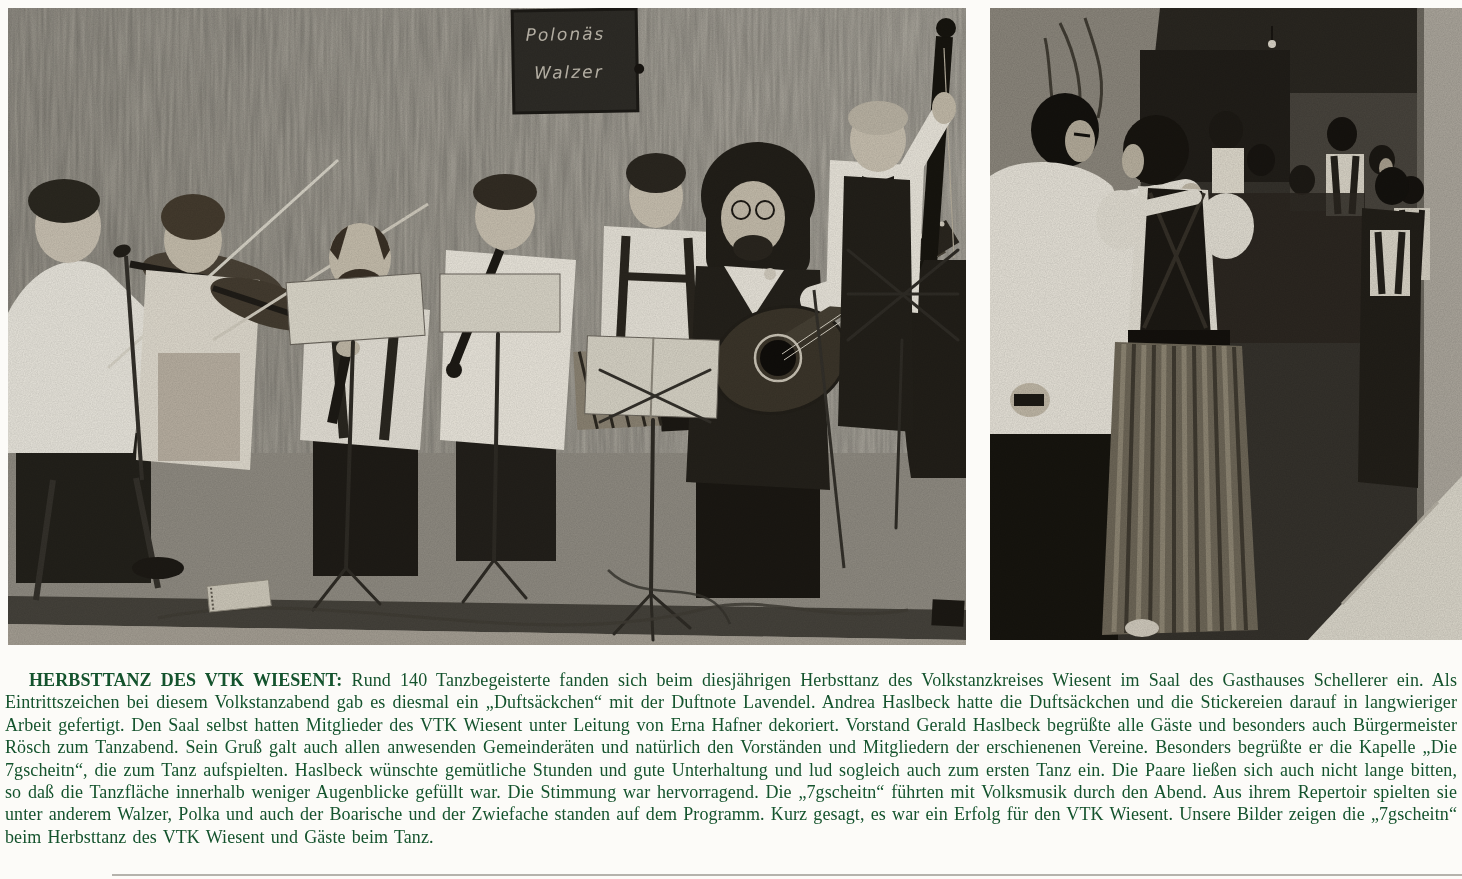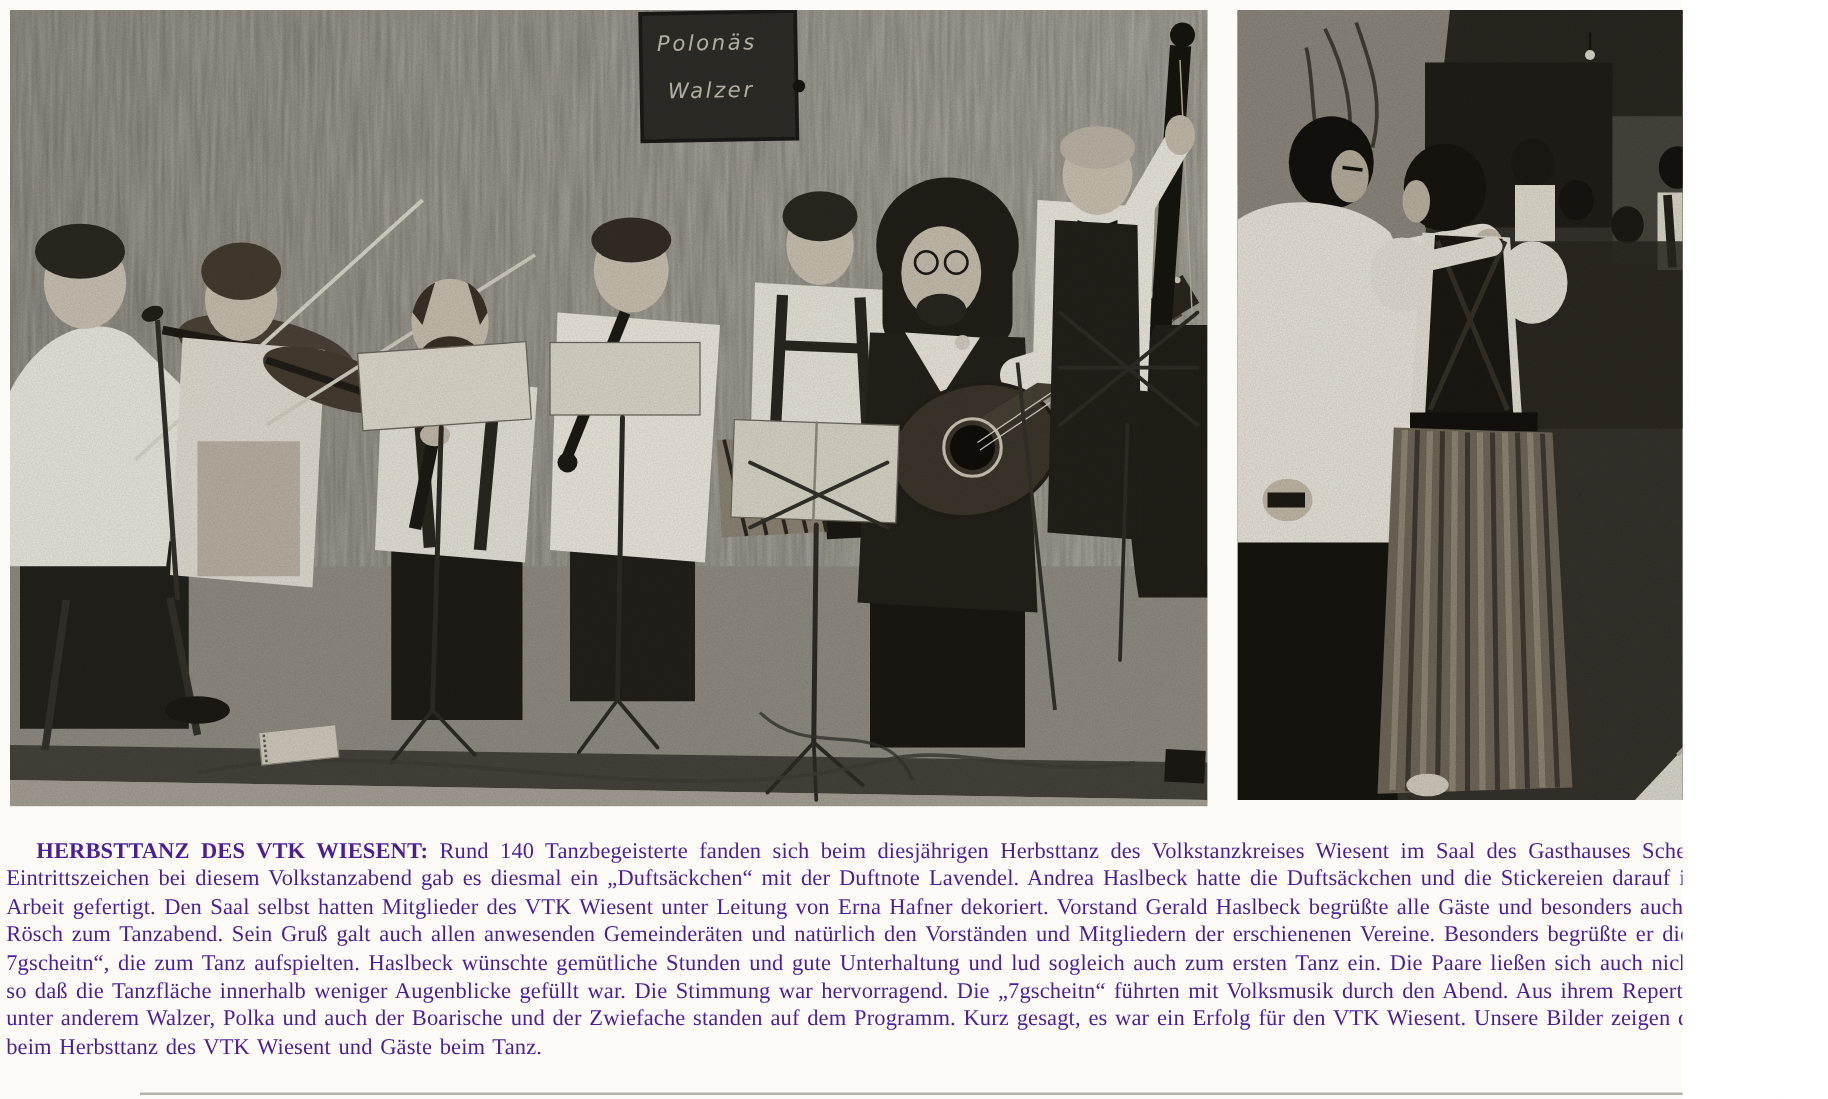--- a/index.html
+++ b/index.html
@@ -1,23 +1,23 @@
 <!DOCTYPE html>
 <html><head>
 <meta charset="utf-8">
 <style>
   html,body{margin:0;padding:0;}
   body{background:#ffffff;}
   .page{
     position:relative;
-    width:1346px;height:879px;
+    width:1462px;height:879px;
     background:#fcfbf8;
     overflow:hidden;
     font-family:"Liberation Serif", serif;
-    color:#4c1d95;
+    color:#14532d;
   }
   .photo{position:absolute;overflow:hidden;background:#a8a49b;}
   .photo svg{display:block;}
   .photo-band{left:8px;top:8px;width:958px;height:637px;}
   .photo-dance{left:990px;top:8px;width:472px;height:632px;}
   .caption{
     position:absolute;left:5px;top:651px;width:1452px;
     font-size:18px;line-height:22.4px;
     text-align:justify;
     text-indent:24px;

